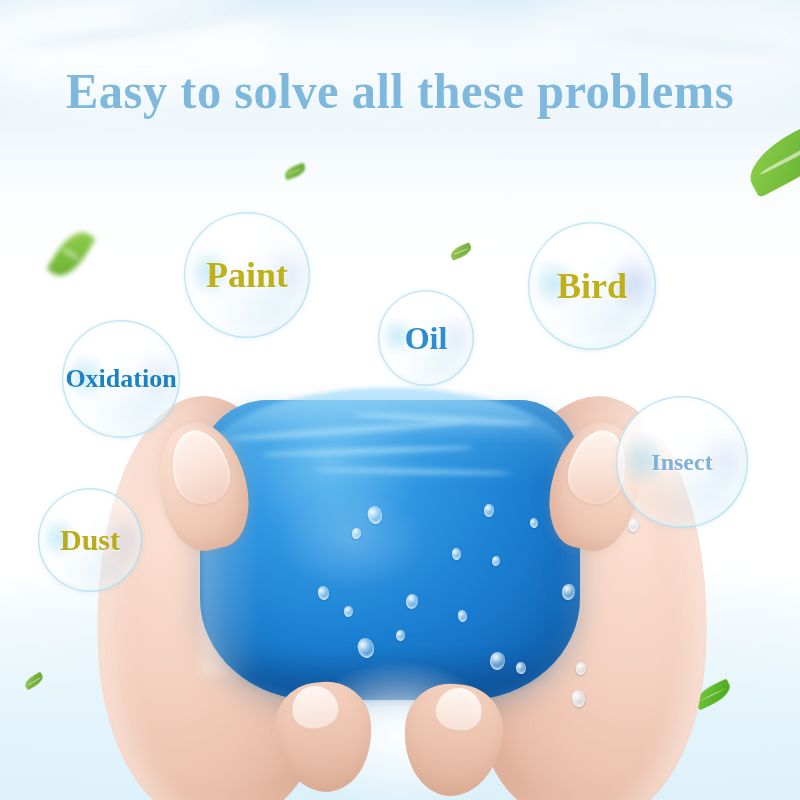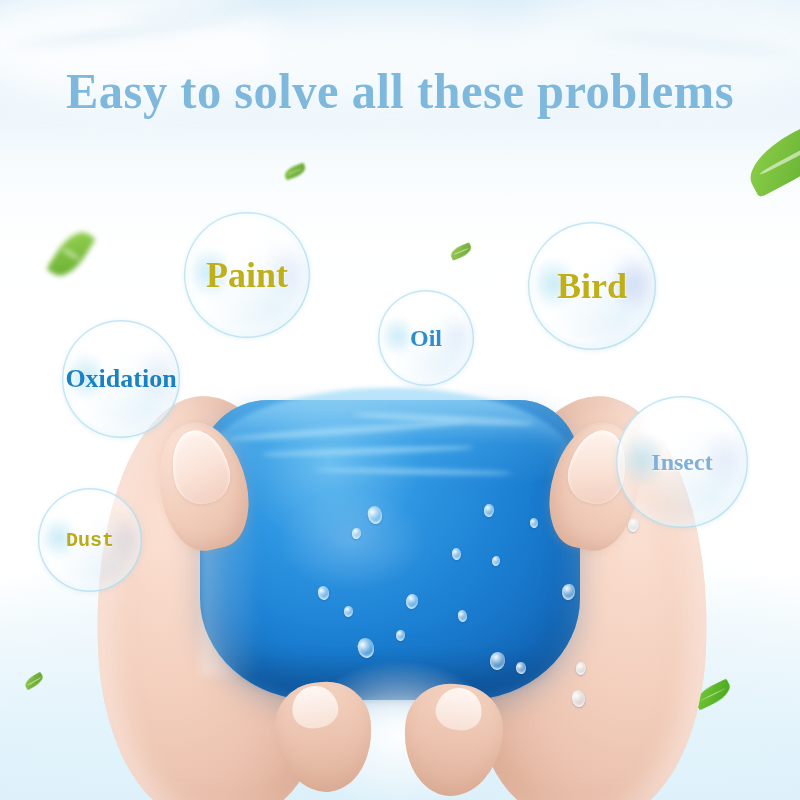--- a/index.html
+++ b/index.html
@@ -233,34 +233,34 @@
       <div class="bubble" style="left: 528px; top: 222px; width: 128px; height: 128px;">
         <div class="gloss"></div>
         <div class="tintA"></div>
         <div class="tintB"></div>
         <span class="lbl" style="color: rgb(191, 176, 25); font-size: 36px;">Bird</span>
       </div>
       <div class="bubble" style="left: 378px; top: 290px; width: 96px; height: 96px;">
         <div class="gloss"></div>
         <div class="tintA"></div>
         <div class="tintB" style="opacity: 0.45;"></div>
-        <span class="lbl" style="color: rgb(45, 141, 206); font-size: 24px;">Oil</span>
+        <span class="lbl" style="color: rgb(45, 141, 206); font-size: 32px;">Oil</span>
       </div>
       <div class="bubble" style="left: 62px; top: 320px; width: 118px; height: 118px;">
         <div class="gloss"></div>
         <div class="tintA"></div>
         <div class="tintB" style="opacity: 0.45;"></div>
         <span class="lbl" style="color: rgb(26, 130, 196); font-size: 26px;">Oxidation</span>
       </div>
       <div class="bubble" style="left: 616px; top: 396px; width: 132px; height: 132px;">
         <div class="gloss"></div>
         <div class="tintA"></div>
         <div class="tintB" style="opacity: 0.45;"></div>
         <span class="lbl" style="color: rgb(127, 176, 216); font-size: 24px;">Insect</span>
       </div>
       <div class="bubble" style="left: 38px; top: 488px; width: 104px; height: 104px;">
         <div class="gloss"></div>
         <div class="tintA"></div>
         <div class="tintB" style="opacity: 0.45;"></div>
-        <span class="lbl" style="color: rgb(184, 171, 28); font-size: 20px; font-family: Liberation Mono, monospace;">Dust</span>
+        <span class="lbl" style="color: rgb(184, 171, 28); font-size: 30px;">Dust</span>
       </div>
     </div>
 </div>
 
 </body></html>

